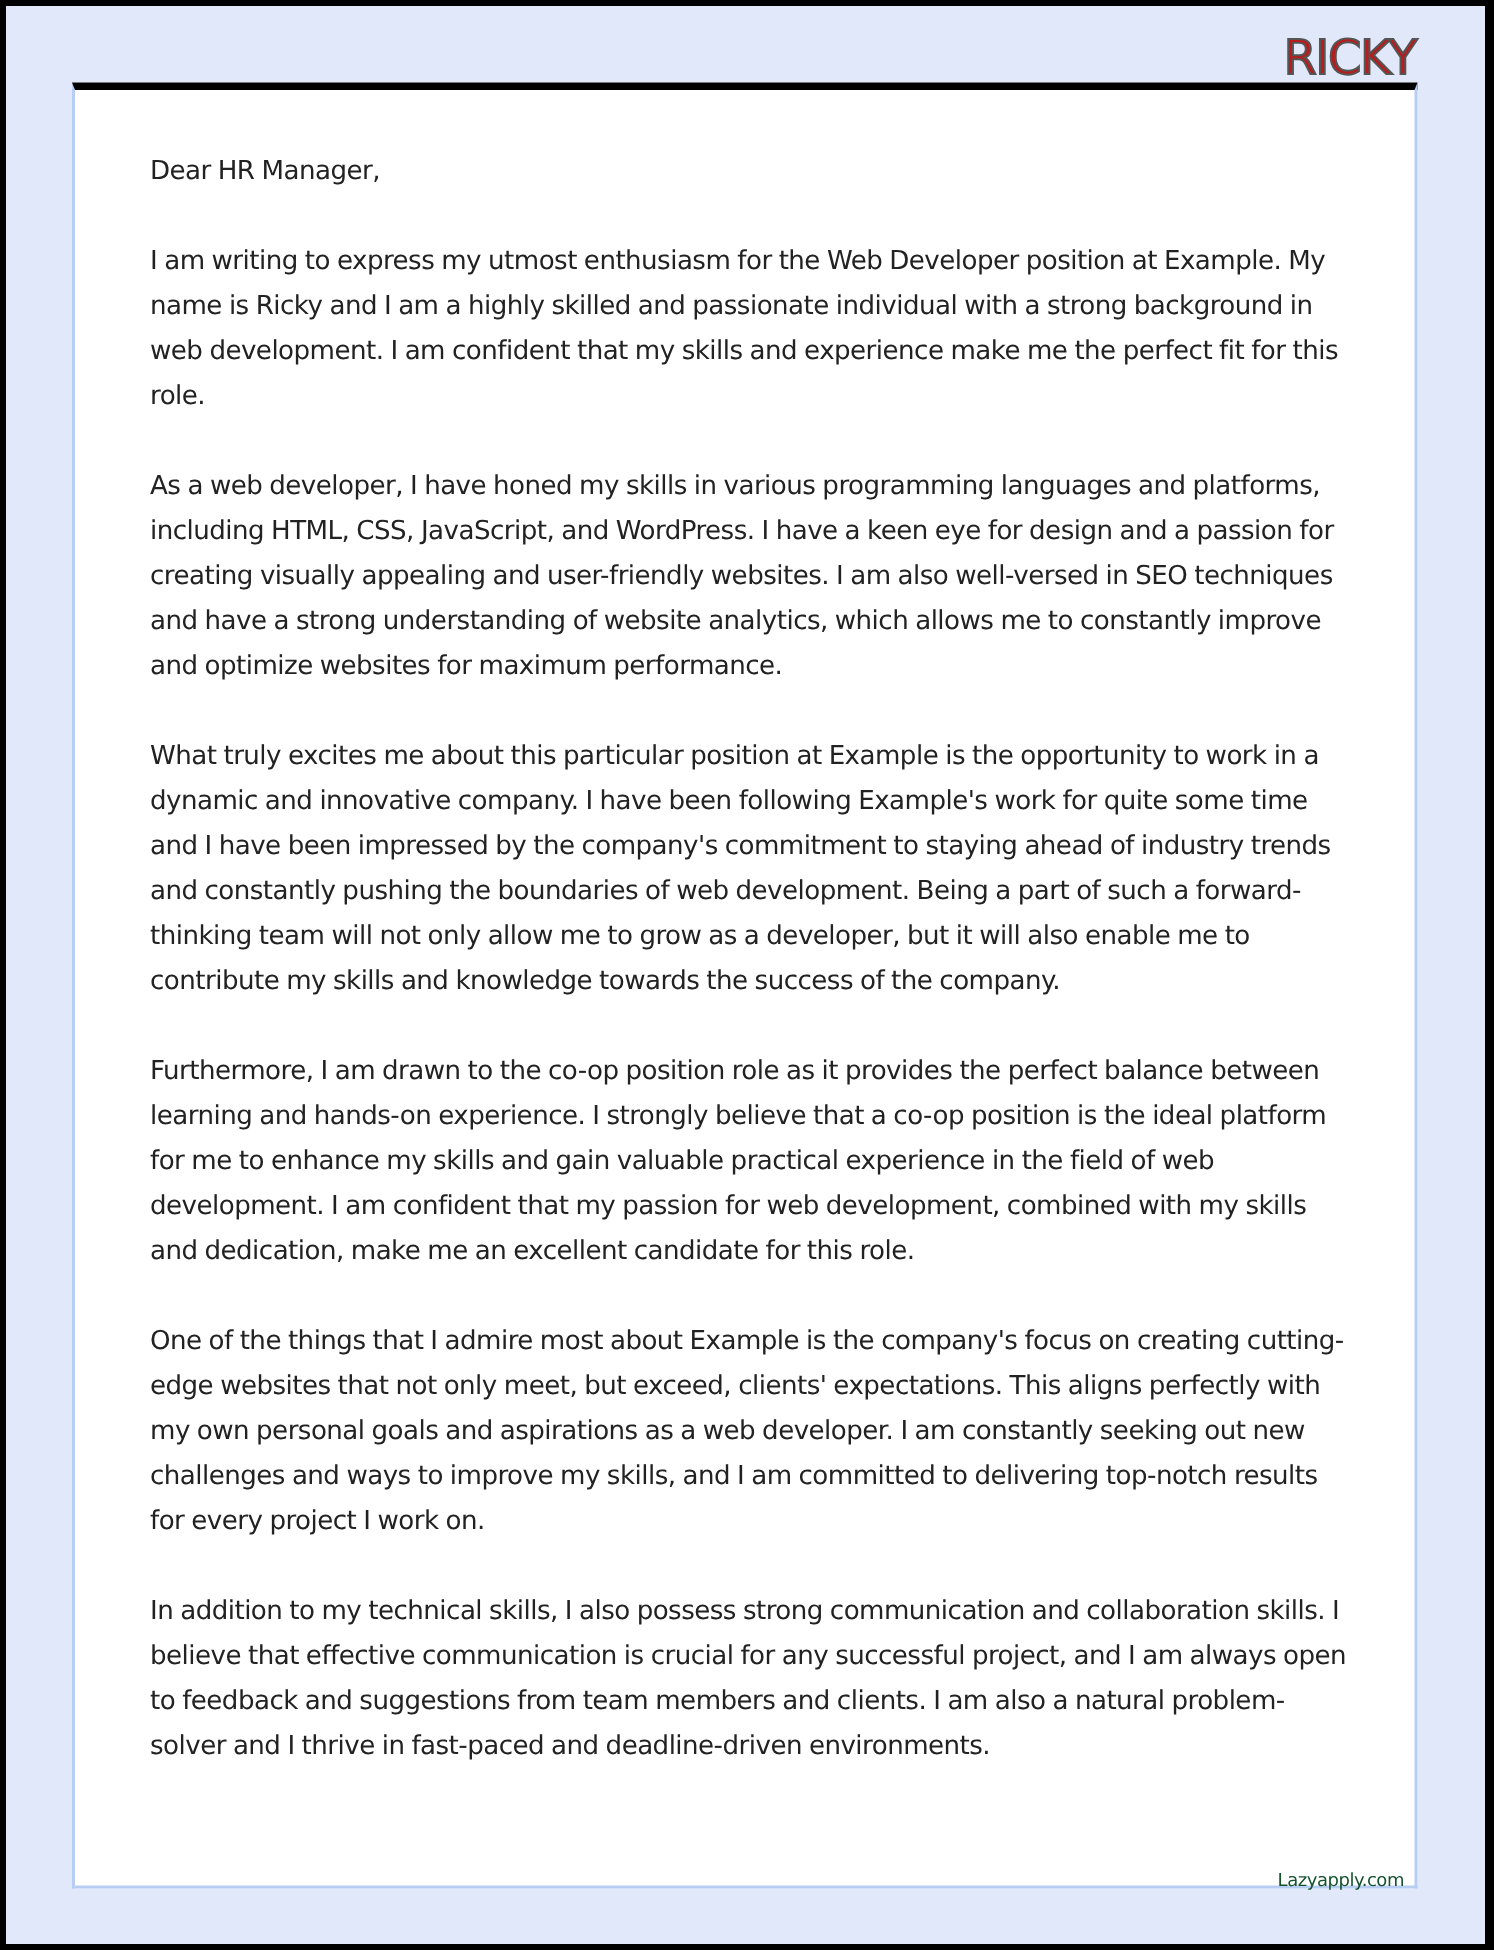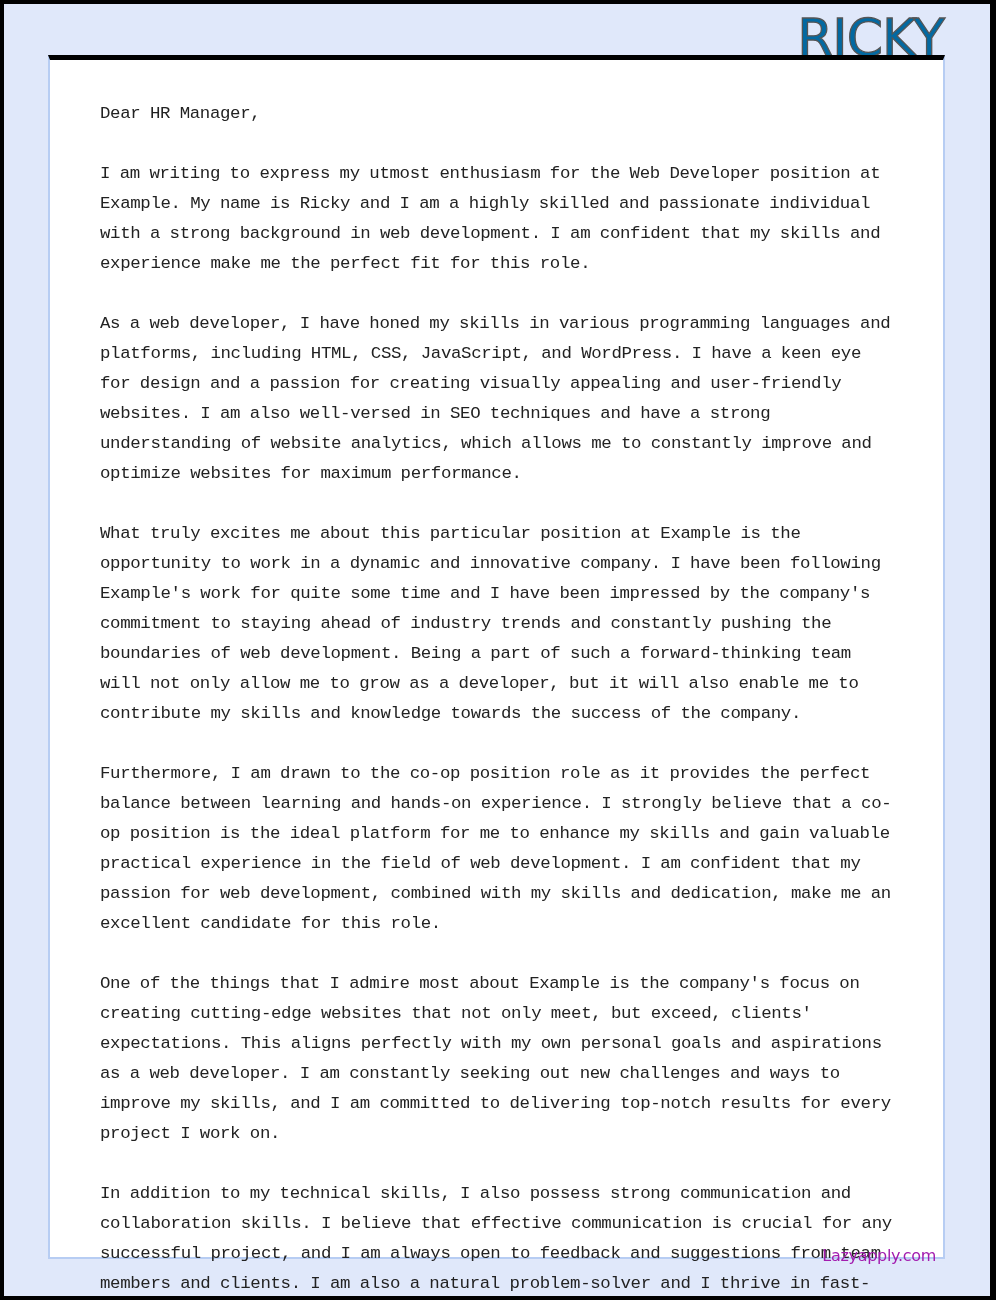--- a/index.html
+++ b/index.html
@@ -17,24 +17,24 @@
       width: 986px;
       height: 1292px;
       background: #e0e8fa;
       overflow: hidden;
     }
     .brand-name {
       position: absolute;
       right: 46px;
       top: 12px;
       font-family: "DejaVu Sans", sans-serif;
-      font-size: 52px;
+      font-size: 32px;
       font-weight: 400;
       letter-spacing: -1px;
-      color: #0369a1;
+      color: #b91c1c;
       -webkit-text-stroke: 1.3px #555555;
       line-height: 44px;
     }
     .paper {
       position: absolute;
       left: 44px;
       top: 51px;
       width: 897px;
       height: 1204px;
       background: #ffffff;
@@ -51,29 +51,28 @@
       width: 800px;
       font-family: "DejaVu Sans", sans-serif;
       font-size: 17.4px;
       line-height: 30px;
       color: #222222;
       letter-spacing: -0.35px;
       word-spacing: -0.5px;
     }
     .letter p {
       margin: 0 0 30px 0;
-      font-family: Liberation Mono, monospace;
     }
     .watermark {
       position: absolute;
       right: 54px;
       top: 1242px;
       font-family: "DejaVu Sans", sans-serif;
-      font-size: 16px;
-      color: #a21caf;
+      font-size: 12px;
+      color: #14532d;
       letter-spacing: -0.3px;
     }
   </style>
 </head>
 <body>
 
 <div class="frame">
   <div class="brand-name">RICKY</div>
 
   <div class="paper"></div>

